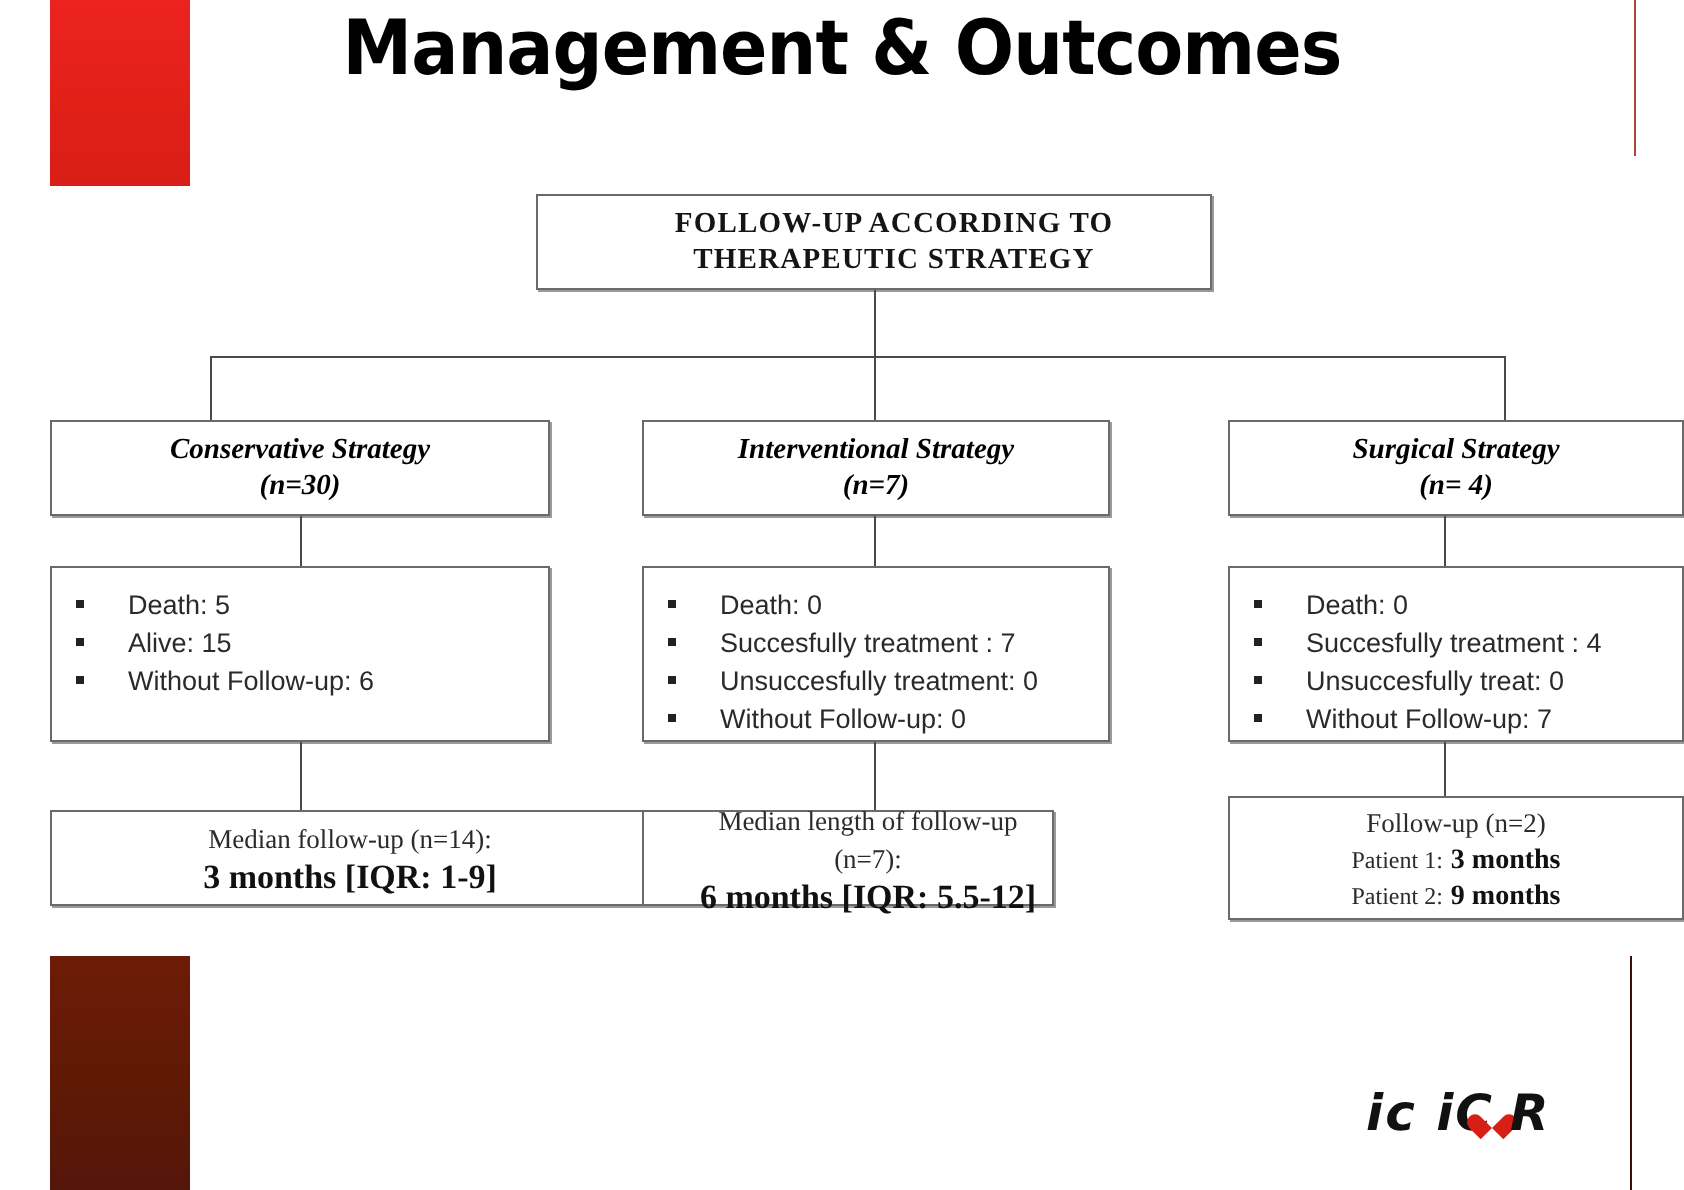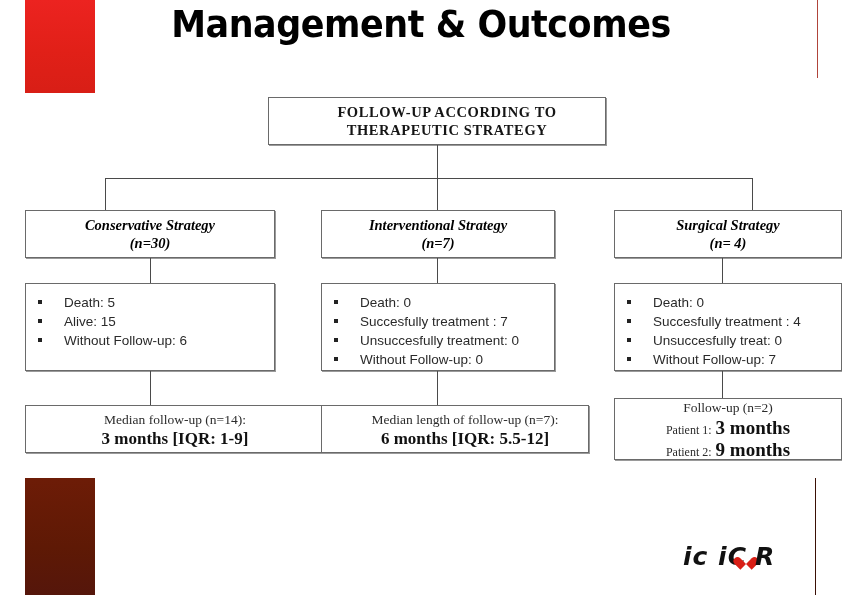--- a/index.html
+++ b/index.html
@@ -92,33 +92,33 @@
   }
   .bullets li .bu{
     display:inline-block;width:4px;height:4px;background:#222;
     margin-top:7px;margin-right:22px;flex:none;
   }
   .box-bullets .box-inner{justify-content:flex-start;}
 
   
   .box-bottom{top:405px;}
   #box-f1{left:25px;width:300px;height:48px;}
-  #box-f2{left:321px;width:268px;height:48px;padding-left:20px;}
+  #box-f2{left:321px;width:206px;height:48px;padding-left:20px;}
   #box-f3{left:614px;width:228px;height:62px;top:398px;}
   .box-bottom .l1{
     font-family:"Liberation Serif", serif;
     font-size:13.5px;color:#2b2b2b;line-height:19px;text-align:center;
   }
   .box-bottom .l2{
     font-family:"Liberation Serif", serif;
     font-weight:bold;font-size:17px;color:#111;line-height:19px;text-align:center;
   }
   .ln-row{display:block;text-align:center;}
   .ln-row .lab{font-weight:normal;color:#2b2b2b;font-size:12px;}
-  .ln-row .val{font-weight:bold;color:#111;font-size:19px;}
+  .ln-row .val{font-weight:bold;color:#111;font-size:14px;}
 
   
   .ln{position:absolute;background:#4a4a4a;}
   .lnv{width:1px;}
   .lnh{height:1px;}
 
   
   .logo{
     position:absolute;left:683px;top:542px;width:100px;height:34px;
     font-family:"DejaVu Sans", sans-serif;

